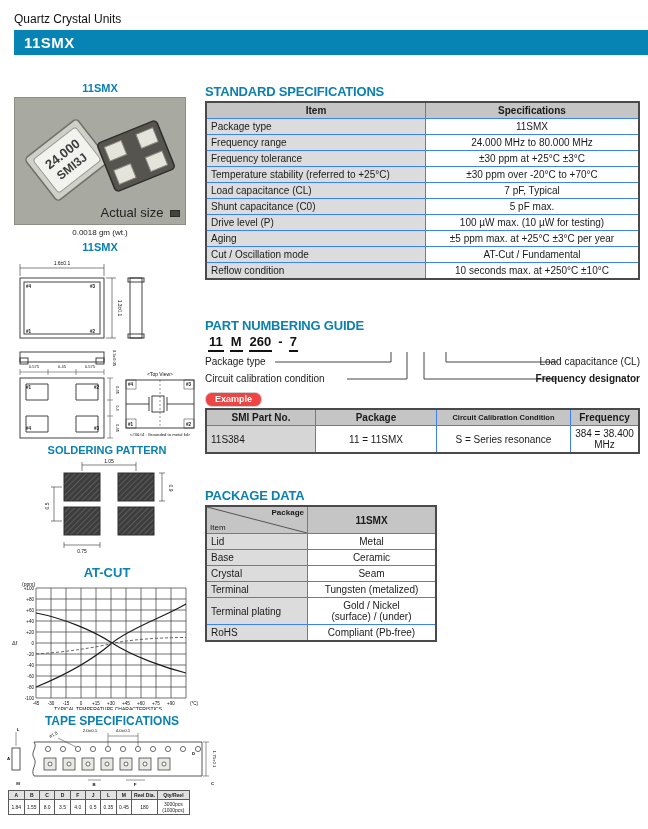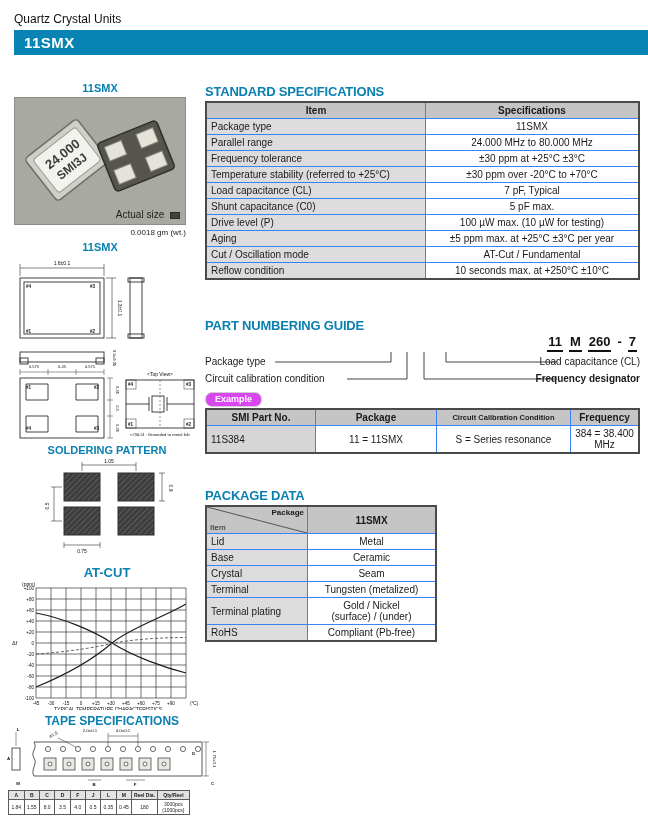--- a/index.html
+++ b/index.html
@@ -5,35 +5,35 @@
   html,body{margin:0;padding:0;background:#fff;}
   body{width:648px;height:829px;position:relative;font-family:"Liberation Sans",sans-serif;color:#1a1a1a;overflow:hidden;}
   .abs{position:absolute;}
   .sec-title{font-weight:bold;font-size:13px;color:#0a81b1;letter-spacing:-0.2px;}
   .sm-title{font-weight:bold;font-size:11px;color:#0a81b1;text-align:center;}
   
   .kicker{left:14px;top:12px;font-size:12px;font-weight:normal;color:#111;}
   .banner{left:14px;top:30px;width:634px;height:25px;background:#0884b4;color:#fff;font-weight:bold;font-size:15px;line-height:25px;padding-left:10px;box-sizing:border-box;letter-spacing:0.5px;}
   
   .photo-box{left:14px;top:97px;width:172px;height:128px;background:#a8a9a1;border:1px solid #8d8d86;box-sizing:border-box;}
-  .actual{position:absolute;right:5px;bottom:4px;font-size:10px;color:#222;}
-  .weight{left:14px;top:228px;width:172px;text-align:right;font-size:8px;color:#222;}
+  .actual{position:absolute;right:5px;bottom:4px;font-size:13px;color:#222;}
+  .weight{left:14px;top:228px;width:172px;text-align:center;font-size:8px;color:#222;}
   
   table{border-collapse:collapse;}
   .dtable{border:2px solid #4a4a4a;font-size:10px;}
   .dtable th,.dtable td{border:1px solid #3b82f6;padding:2px 4px;}
   .dtable th{background:#c5c5c5;font-weight:bold;text-align:center;}
   .lbl-cell{background:#dcdcdc;text-align:left;}
   .val-cell{text-align:center;background:#fff;}
   
-  .code{left:205px;top:334px;width:435px;text-align:right;font-size:13px;font-weight:bold;color:#111;}
+  .code{left:205px;top:334px;width:435px;text-align:left;font-size:13px;font-weight:bold;color:#111;}
   .code span{display:inline-block;margin:0 3px;}
   .u{border-bottom:2px solid #111;padding:0 1px 1px 1px;}
   .pn-lbl{font-size:10px;color:#1a1a1a;}
-  .badge{left:205px;top:392px;background:#d946ef;color:#fff;font-size:9px;font-weight:bold;padding:1px 9px 2px;border-radius:7px;border:1px solid #cfcfcf;}
+  .badge{left:205px;top:392px;background:#ef4444;color:#fff;font-size:9px;font-weight:bold;padding:1px 9px 2px;border-radius:7px;border:1px solid #cfcfcf;}
   
   svg text{font-family:"Liberation Sans",sans-serif;}
   .tape-table{border:1.5px solid #4a4a4a;font-size:5px;}
   .tape-table th,.tape-table td{border:1px solid #5a5a5a;padding:1px 0;text-align:center;}
   .tape-table th{background:#e2e2e2;font-weight:bold;}
 </style>
 </head>
 <body>
 
 <div class="abs kicker">Quartz Crystal Units</div>
@@ -327,21 +327,21 @@
   <tbody>
       <tr>
     <th style="width:210px;">Item</th>
     <th>Specifications</th>
   </tr>
   <tr>
         <td class="lbl-cell">Package type</td>
         <td class="val-cell">11SMX</td>
       </tr>
   <tr>
-        <td class="lbl-cell">Parallel range</td>
+        <td class="lbl-cell">Frequency range</td>
         <td class="val-cell">24.000 MHz to 80.000 MHz</td>
       </tr>
   <tr>
         <td class="lbl-cell">Frequency tolerance</td>
         <td class="val-cell">±30 ppm at +25°C ±3°C</td>
       </tr>
   <tr>
         <td class="lbl-cell">Temperature stability (referred to +25°C)</td>
         <td class="val-cell">±30 ppm over -20°C to +70°C</td>
       </tr>

